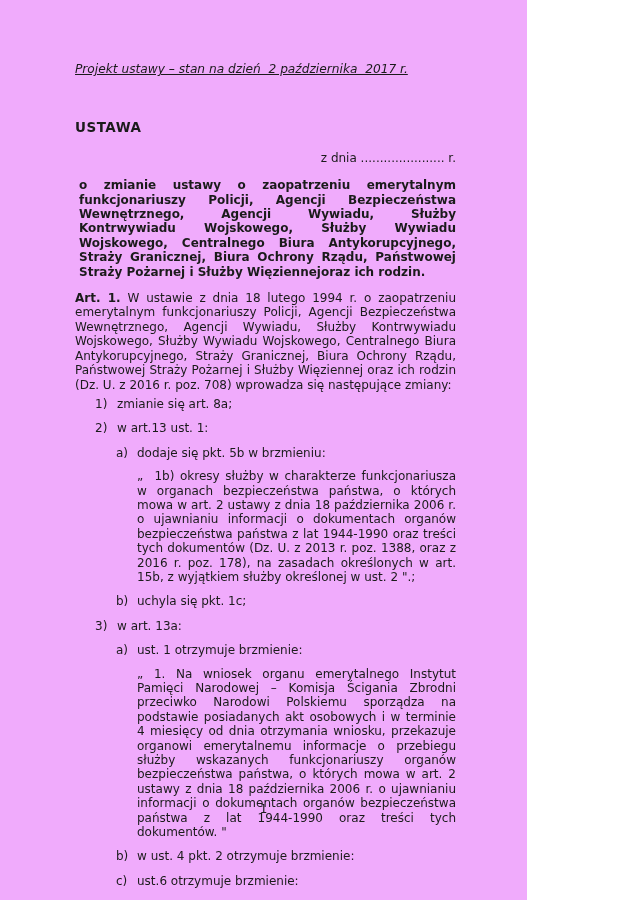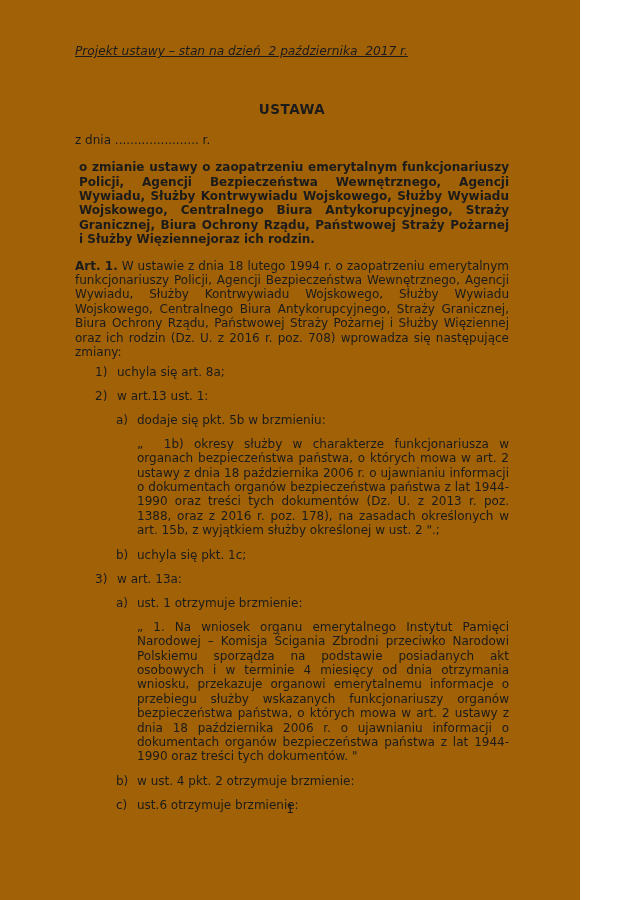--- a/index.html
+++ b/index.html
@@ -4,45 +4,45 @@
 <style>
   html,body{margin:0;padding:0;background:#ffffff;}
   body{
     width:636px;height:900px;
     font-family:"DejaVu Sans","Liberation Sans",sans-serif;
     color:#1b1b1b;
     -webkit-font-smoothing:antialiased;
   }
   .page{
     position:relative;
-    width:580px;height:900px;
+    width:527px;height:900px;
     box-sizing:border-box;
-    padding:44px 71px 0 75px;
+    padding:62px 71px 0 75px;
     overflow:hidden;
-    background:#a16207;
+    background:#f0abfc;
     font-size:12px;
     line-height:14.4px;
   }
   .header-note{
     font-style:italic;
     text-decoration:underline;
     white-space:pre-wrap;
     font-size:12.2px;
     margin:0;
   }
   .title{
     margin:44px 0 0 0;
-    text-align:center;
+    text-align:left;
     font-weight:bold;
     font-size:13.5px;
     letter-spacing:0.5px;
   }
   .date-line{
     margin:16px 0 0 0;
-    text-align:left;
+    text-align:right;
   }
   .subject{
     margin:13px 0 0 4px;
     font-weight:bold;
     text-align:justify;
   }
   .article{
     margin:12px 0 4px 0;
     text-align:justify;
   }
@@ -78,21 +78,21 @@
 
   <p class="date-line">z dnia ...................... r.</p>
 
   <p class="subject">o zmianie ustawy o zaopatrzeniu emerytalnym funkcjonariuszy Policji, Agencji Bezpieczeństwa Wewnętrznego, Agencji Wywiadu, Służby Kontrwywiadu Wojskowego, Służby Wywiadu Wojskowego, Centralnego Biura Antykorupcyjnego, Straży Granicznej, Biura Ochrony Rządu, Państwowej Straży Pożarnej i Służby Więziennejoraz ich rodzin.</p>
 
   <p class="article"><b>Art. 1.</b> <span>W ustawie z dnia 18 lutego 1994 r. o zaopatrzeniu emerytalnym funkcjonariuszy Policji, Agencji Bezpieczeństwa Wewnętrznego, Agencji Wywiadu, Służby Kontrwywiadu Wojskowego, Służby Wywiadu Wojskowego, Centralnego Biura Antykorupcyjnego, Straży Granicznej, Biura Ochrony Rządu, Państwowej Straży Pożarnej i Służby Więziennej oraz ich rodzin (Dz. U. z 2016 r. poz. 708) wprowadza się następujące zmiany:</span></p>
 
   <div class="amendments">
       <div class="row num-item">
         <span class="marker">1)</span>
-        <div class="itext">uchyla się art. 8a;</div>
+        <div class="itext">zmianie się art. 8a;</div>
       </div>
       <div class="row num-item">
         <span class="marker">2)</span>
         <div class="itext">w art.13 ust. 1:</div>
       </div>
       <div class="row letter-item">
         <span class="marker">a)</span>
         <div class="itext">dodaje się pkt. 5b w brzmieniu:</div>
       </div>
       <div class="quote">„  1b) okresy służby w charakterze funkcjonariusza w organach bezpieczeństwa państwa, o których mowa w art. 2 ustawy z dnia 18 października 2006 r. o ujawnianiu informacji o dokumentach organów bezpieczeństwa państwa z lat 1944-1990 oraz treści tych dokumentów (Dz. U. z 2013 r. poz. 1388, oraz z 2016 r. poz. 178), na zasadach określonych w art. 15b, z wyjątkiem służby określonej w ust. 2 ".;</div>

